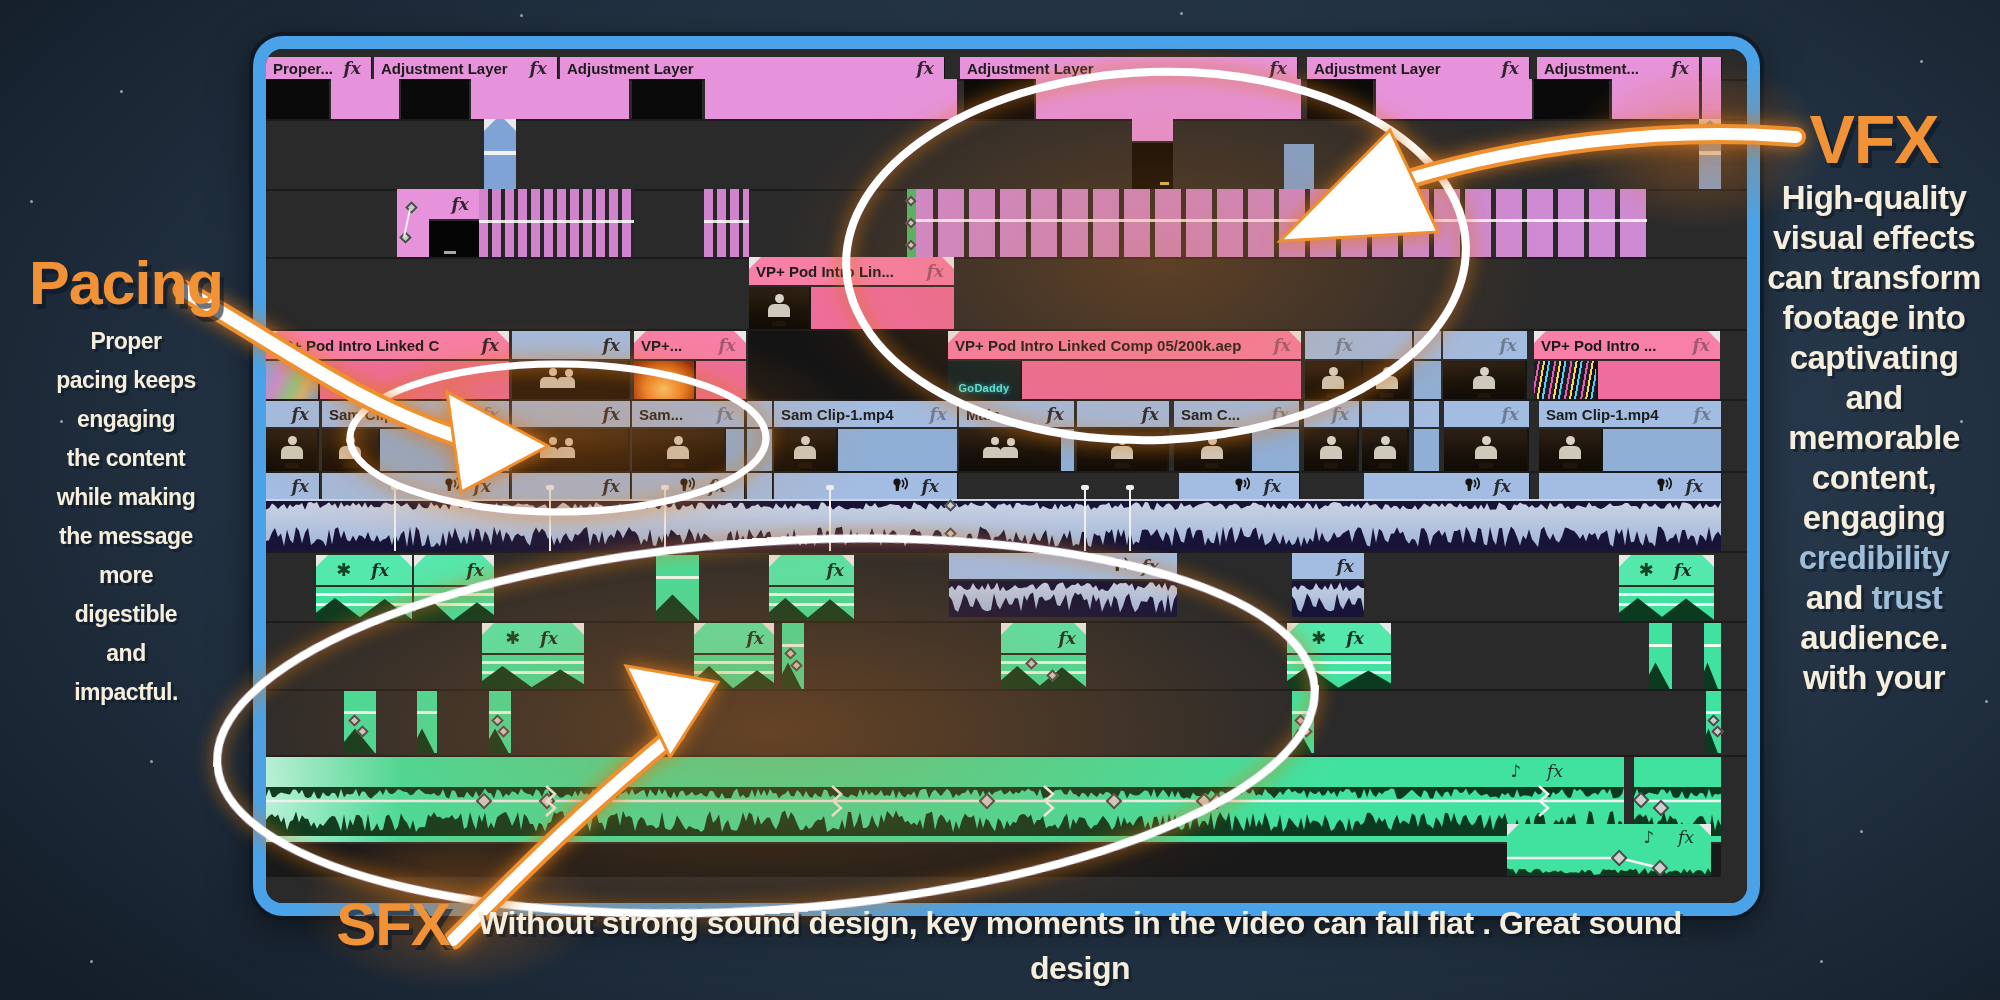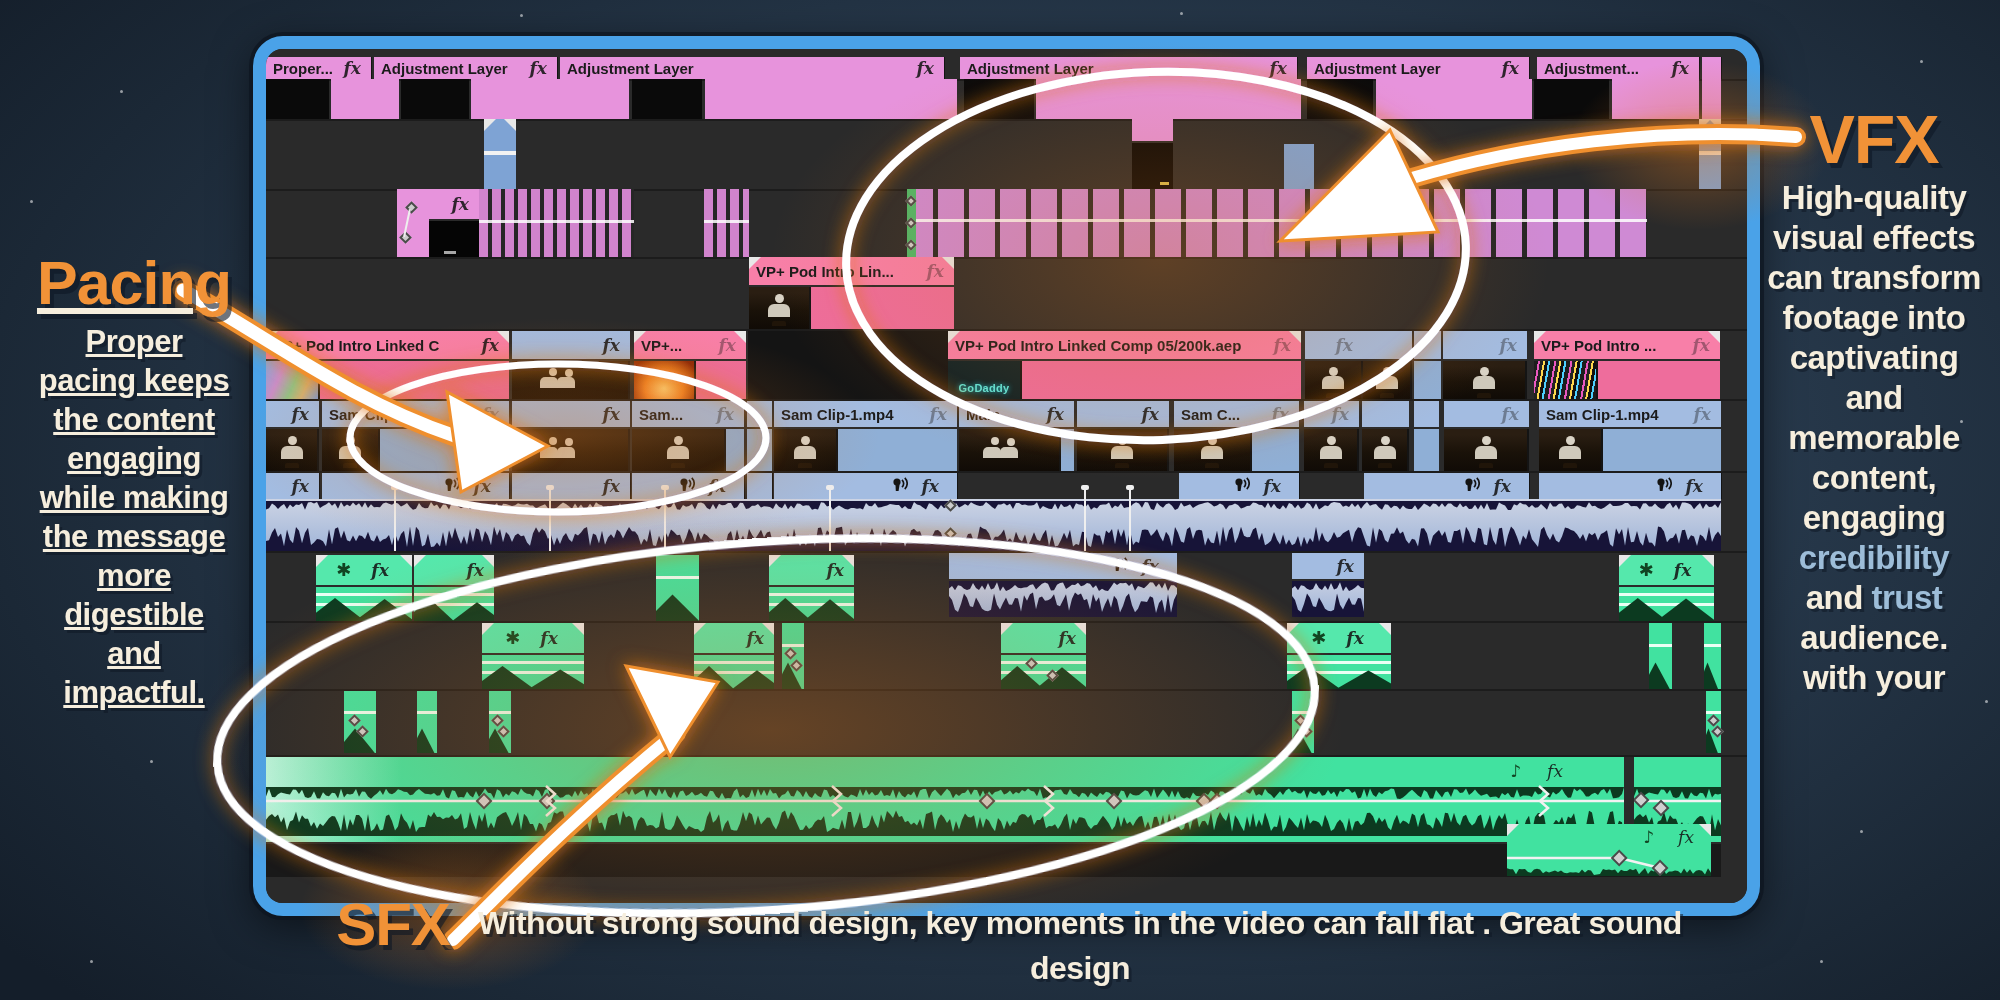--- a/index.html
+++ b/index.html
@@ -43,23 +43,23 @@
   .stick{position:absolute;width:2px;background:#efefef;}
   .stick::before{content:'';position:absolute;top:-2px;left:-3px;width:8px;height:5px;background:#efefef;border-radius:2px;}
   .notch::before{content:'';position:absolute;top:0;left:0;border:6px solid transparent;border-top-color:#e8e8e8;border-left-color:#e8e8e8;z-index:3;}
   .notch::after{content:'';position:absolute;top:0;right:0;border:6px solid transparent;border-top-color:#e8e8e8;border-right-color:#e8e8e8;z-index:3;}
   svg.wv{display:block;position:absolute;left:0;bottom:0;}
   
   .anno{position:absolute;text-align:center;z-index:30;color:#f6eedd;font-weight:bold;}
   .anno .title{font-weight:bold;color:#f19237;text-shadow:4px 5px 0 rgba(14,23,36,.6);letter-spacing:-1px;}
   .tline{text-shadow:3px 3px 0 rgba(14,23,36,.55);letter-spacing:-0.5px;}
   .tline .hl{color:#9dbdd8;}
-  .pacing-block{left:16px;top:252px;width:236px;text-decoration:underline;}
+  .pacing-block{left:8px;top:252px;width:236px;}
   .pacing-block .title{font-size:61px;line-height:62px;margin-bottom:8px;}
-  .pacing-block .tline{font-size:31px;line-height:39px;}
+  .pacing-block .tline{font-size:23px;line-height:39px;}
   .vfx-block{left:1752px;top:104px;width:244px;}
   .vfx-block .title{font-size:68px;line-height:70px;margin-bottom:4px;}
   .vfx-block .tline{font-size:33px;line-height:40px;}
   .sfx-title{left:328px;top:894px;width:130px;}
   .sfx-title .title{font-size:60px;line-height:62px;}
   .sfx-body{left:455px;top:901px;width:1250px;}
   .sfx-body .tline{font-size:32px;line-height:45px;}
   .overlay{position:absolute;left:0;top:0;z-index:20;pointer-events:none;}
 </style>
 </head>
@@ -819,22 +819,22 @@
     <path d="M 453,940 C 508,886 570,820 676,733" fill="none" stroke="#ffffff" stroke-width="12" stroke-linecap="round"></path>
     <polygon points="626,666 718,682 670,757" fill="#ffffff" stroke="#ef8f2e" stroke-width="3"></polygon>
   </g>
 </svg>
 
 <div class="anno pacing-block">
   <div class="title">Pacing</div>
   <div id="pacing-lines">
       <div class="tline">Proper</div>
       <div class="tline">pacing keeps</div>
+      <div class="tline">engaging</div>
       <div class="tline">the content</div>
-      <div class="tline">engaging</div>
       <div class="tline">while making</div>
       <div class="tline">the message</div>
       <div class="tline">more</div>
       <div class="tline">digestible</div>
       <div class="tline">and</div>
       <div class="tline">impactful.</div>
     </div>
 </div>
 <div class="anno vfx-block">
   <div class="title">VFX</div>

